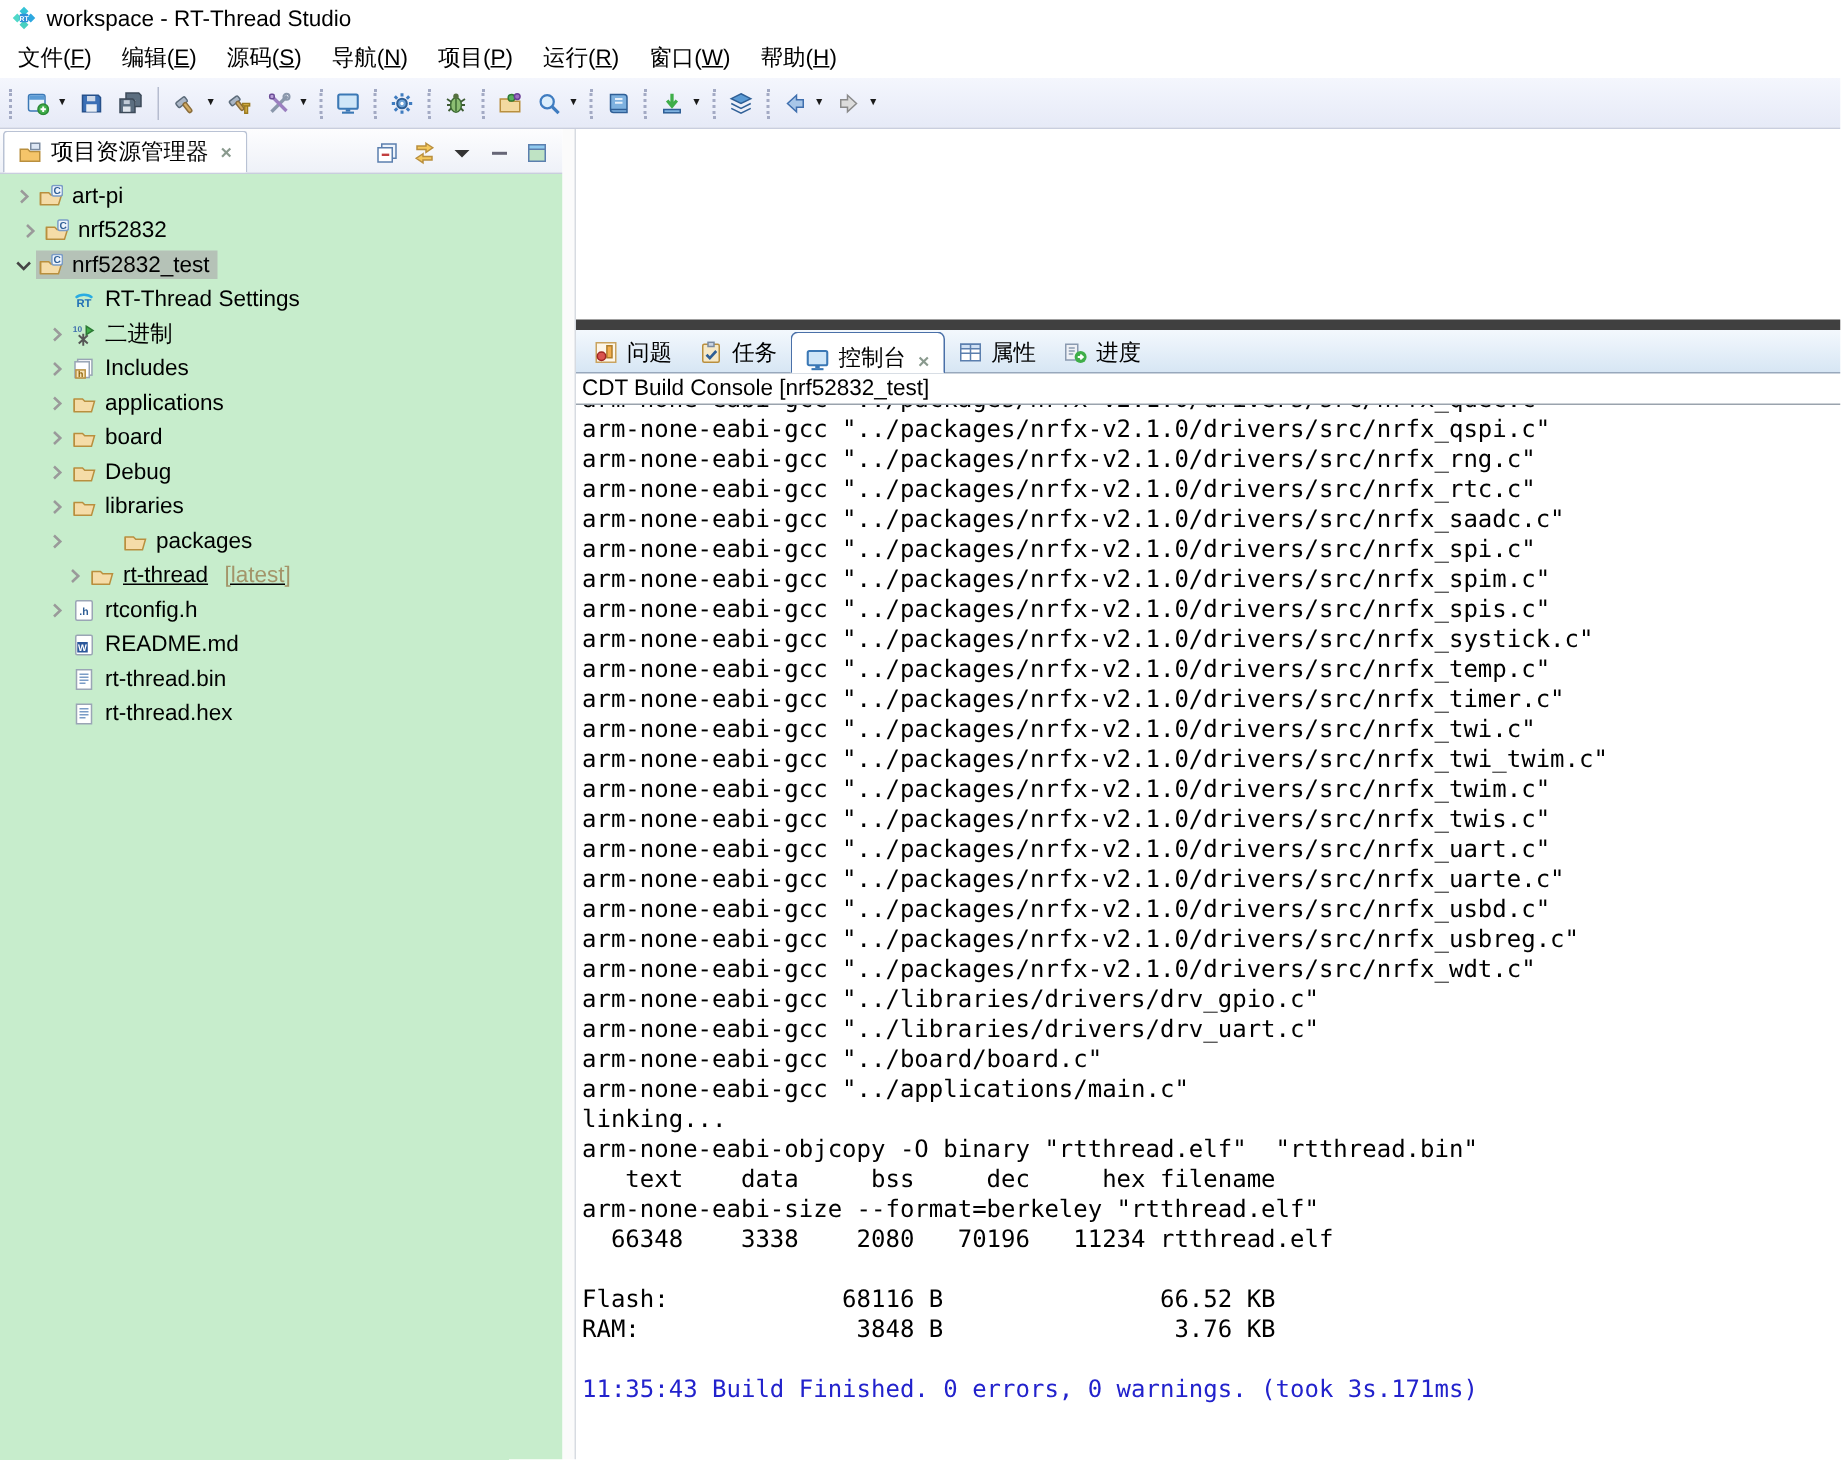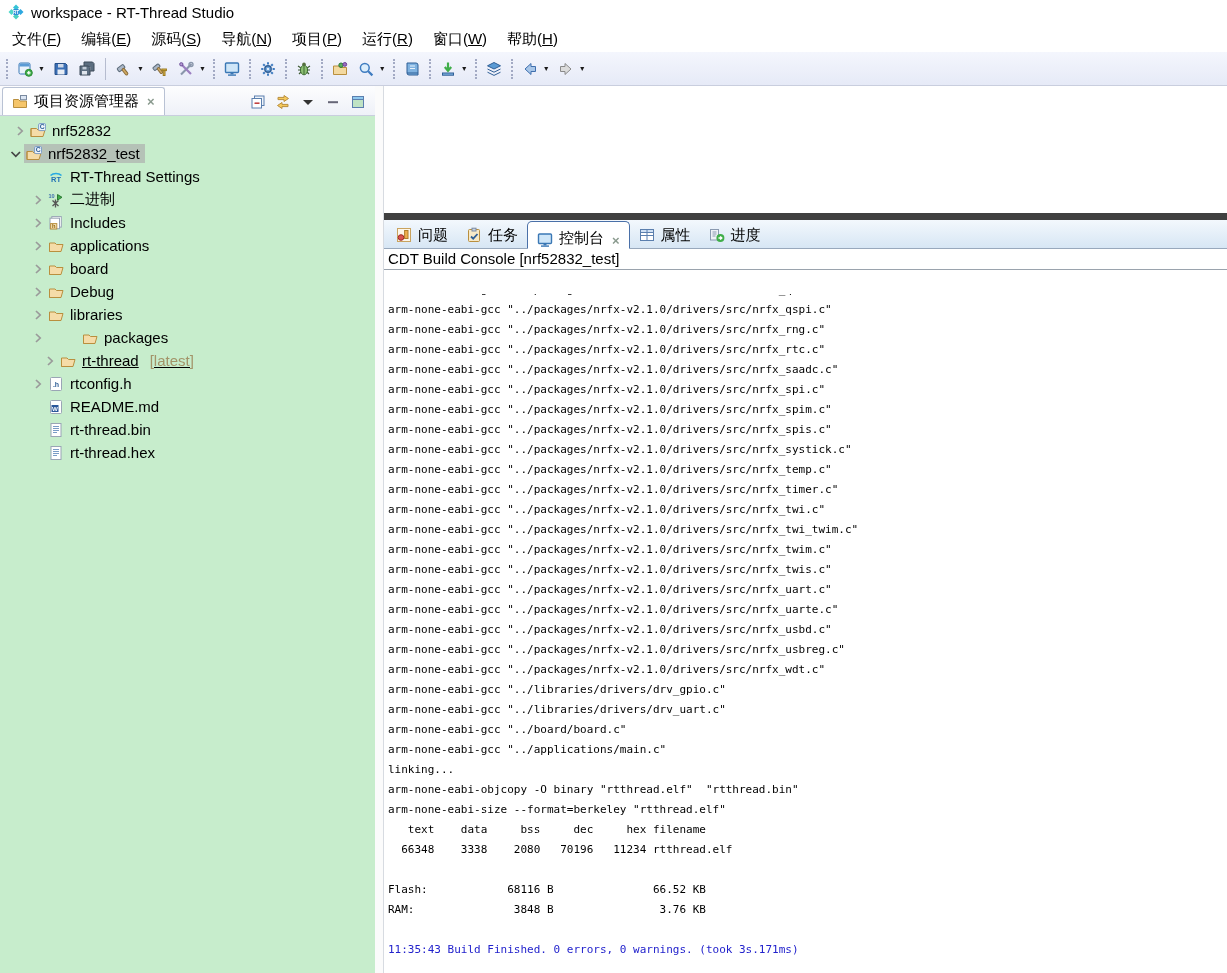--- a/index.html
+++ b/index.html
@@ -1,18 +1,18 @@
 <!DOCTYPE html>
 <html><head>
 <meta charset="utf-8">
 <style>
   html,body{margin:0;padding:0;width:1227px;height:973px;overflow:hidden;
     font-family:"Liberation Sans",sans-serif;background:#fff;color:#000;}
   .titlebar{height:24px;display:flex;align-items:center;gap:7px;padding-left:8px;font-size:15px;}
-  .menubar{height:28px;display:flex;align-items:flex-end;font-size:15px;padding-left:2px;}
+  .menubar{height:28px;display:flex;align-items:center;font-size:15px;padding-left:2px;}
   .menu-item{padding:3px 10px;cursor:default;}
   .menu-item u{text-decoration:underline;}
   .toolbar{height:33px;background:linear-gradient(#f4f6fd,#e6eaf7);border-bottom:1px solid #c9cede;
     display:flex;align-items:center;padding:0 2px;}
   .tbtn{width:26px;height:24px;display:flex;align-items:center;justify-content:center;}
   .tbtn svg{display:block;}
   .caret{font-size:7px;color:#1a1a1a;margin:0 3px 0 0;line-height:1;}
   .sep-dots{border-left:2px dotted #a3aac4;height:20px;margin:0 4px;}
   .sep-line{border-left:1px solid #b6bccf;height:22px;margin:0 5px;}
   .main{display:flex;height:887px;}
@@ -36,21 +36,21 @@
   .editor-blank{height:127px;background:#fff;}
   .console-view{flex:1;display:flex;flex-direction:column;border-top:7px solid #404040;min-height:0;}
   .console-tabbar{height:28px;background:linear-gradient(#f3f8fd,#d7e6f4);display:flex;align-items:flex-end;
     padding-left:3px;border-bottom:1px solid #98a8bc;flex:none;}
   .ctab{display:flex;align-items:center;gap:6px;font-size:15px;padding:0 9px;height:26px;box-sizing:border-box;}
   .ctab.active{background:#fff;border:1px solid #4a70a8;border-bottom:1px solid #fff;
     border-radius:5px 5px 0 0;height:28px;margin-bottom:-1px;align-items:flex-end;}
   .console-header{font-size:15px;height:21px;box-sizing:border-box;padding:1px 0 0 4px;
     border-bottom:1px solid #9aa3ad;flex:none;}
   .console-body{flex:1;background:#fff;font-family:"DejaVu Sans Mono","Liberation Mono",monospace;
-    font-size:11px;line-height:20px;padding-left:4px;overflow:hidden;margin-top:24px;}
+    font-size:16px;line-height:20px;padding-left:4px;overflow:hidden;}
   .clipped{height:6px;overflow:hidden;}
   .clipped span{display:block;margin-top:-14px;white-space:pre;}
   .console-line{white-space:pre;height:20px;}
 </style>
 </head>
 <body>
 
 <div class="window-root">
   <div class="titlebar">
     <span class="logo" id="app-logo">
@@ -301,20 +301,38 @@
               <span style="display: flex;">
                 <svg width="16" height="16" viewBox="0 0 16 16">
                   <rect x="2.5" y="2.5" width="11" height="11" fill="#bfe3c4" stroke="#5b7fae"></rect>
                   <rect x="2.5" y="2.5" width="11" height="3" fill="#8fc9ef" stroke="#5b7fae"></rect>
                 </svg>
               </span>
             </span>
           </div>
       </div>
       <div class="tree" id="tree" style="background: rgb(199, 237, 204);">
+          <div class="tree-row" style="padding-left: 8px;">
+            <span class="expander">
+              <svg width="16" height="16" viewBox="0 0 16 16">
+                <path d="M6 4l4.2 4L6 12" stroke="#9a9a9a" fill="none" stroke-width="1.7"></path>
+              </svg>
+            </span>
+            <span class="nodebox">
+              <span style="display: flex;">
+                <svg width="16" height="16" viewBox="0 0 16 16">
+                  <path d="M1 5.5h5.5L8 7h7l-2 6.5H1z" fill="#f5dca8" stroke="#b98f3e"></path>
+                  <path d="M1 5.5v8" stroke="#b98f3e"></path>
+                  <rect x="8.6" y="0.6" width="7" height="7" rx="1.2" fill="#eef4fb" stroke="#7a9cc6"></rect>
+                  <text x="12.1" y="6.4" font-size="6.8" fill="#2f5f96" text-anchor="middle" font-weight="bold">C</text>
+                </svg>
+              </span>
+              <span>art-pi</span>
+            </span>
+          </div>
           <div class="tree-row" style="padding-left: 12px;">
             <span class="expander">
               <svg width="16" height="16" viewBox="0 0 16 16">
                 <path d="M6 4l4.2 4L6 12" stroke="#9a9a9a" fill="none" stroke-width="1.7"></path>
               </svg>
             </span>
             <span class="nodebox">
               <span style="display: flex;">
                 <svg width="16" height="16" viewBox="0 0 16 16">
                   <path d="M1 5.5h5.5L8 7h7l-2 6.5H1z" fill="#f5dca8" stroke="#b98f3e"></path>
@@ -629,22 +647,22 @@
               <div class="console-line">arm-none-eabi-gcc "../packages/nrfx-v2.1.0/drivers/src/nrfx_uarte.c"</div>
               <div class="console-line">arm-none-eabi-gcc "../packages/nrfx-v2.1.0/drivers/src/nrfx_usbd.c"</div>
               <div class="console-line">arm-none-eabi-gcc "../packages/nrfx-v2.1.0/drivers/src/nrfx_usbreg.c"</div>
               <div class="console-line">arm-none-eabi-gcc "../packages/nrfx-v2.1.0/drivers/src/nrfx_wdt.c"</div>
               <div class="console-line">arm-none-eabi-gcc "../libraries/drivers/drv_gpio.c"</div>
               <div class="console-line">arm-none-eabi-gcc "../libraries/drivers/drv_uart.c"</div>
               <div class="console-line">arm-none-eabi-gcc "../board/board.c"</div>
               <div class="console-line">arm-none-eabi-gcc "../applications/main.c"</div>
               <div class="console-line">linking...</div>
               <div class="console-line">arm-none-eabi-objcopy -O binary "rtthread.elf"  "rtthread.bin"</div>
+              <div class="console-line">   text    data     bss     dec     hex filename</div>
               <div class="console-line">arm-none-eabi-size --format=berkeley "rtthread.elf"</div>
-              <div class="console-line">   text    data     bss     dec     hex filename</div>
               <div class="console-line">  66348    3338    2080   70196   11234 rtthread.elf</div>
               <div class="console-line"></div>
               <div class="console-line">Flash:            68116 B               66.52 KB</div>
               <div class="console-line">RAM:               3848 B                3.76 KB</div>
               <div class="console-line"></div>
             </div>
           <div class="console-line" id="status-line" style="color: rgb(34, 34, 204);">11:35:43 Build Finished. 0 errors, 0 warnings. (took 3s.171ms)</div>
         </div>
       </div>
     </section>

